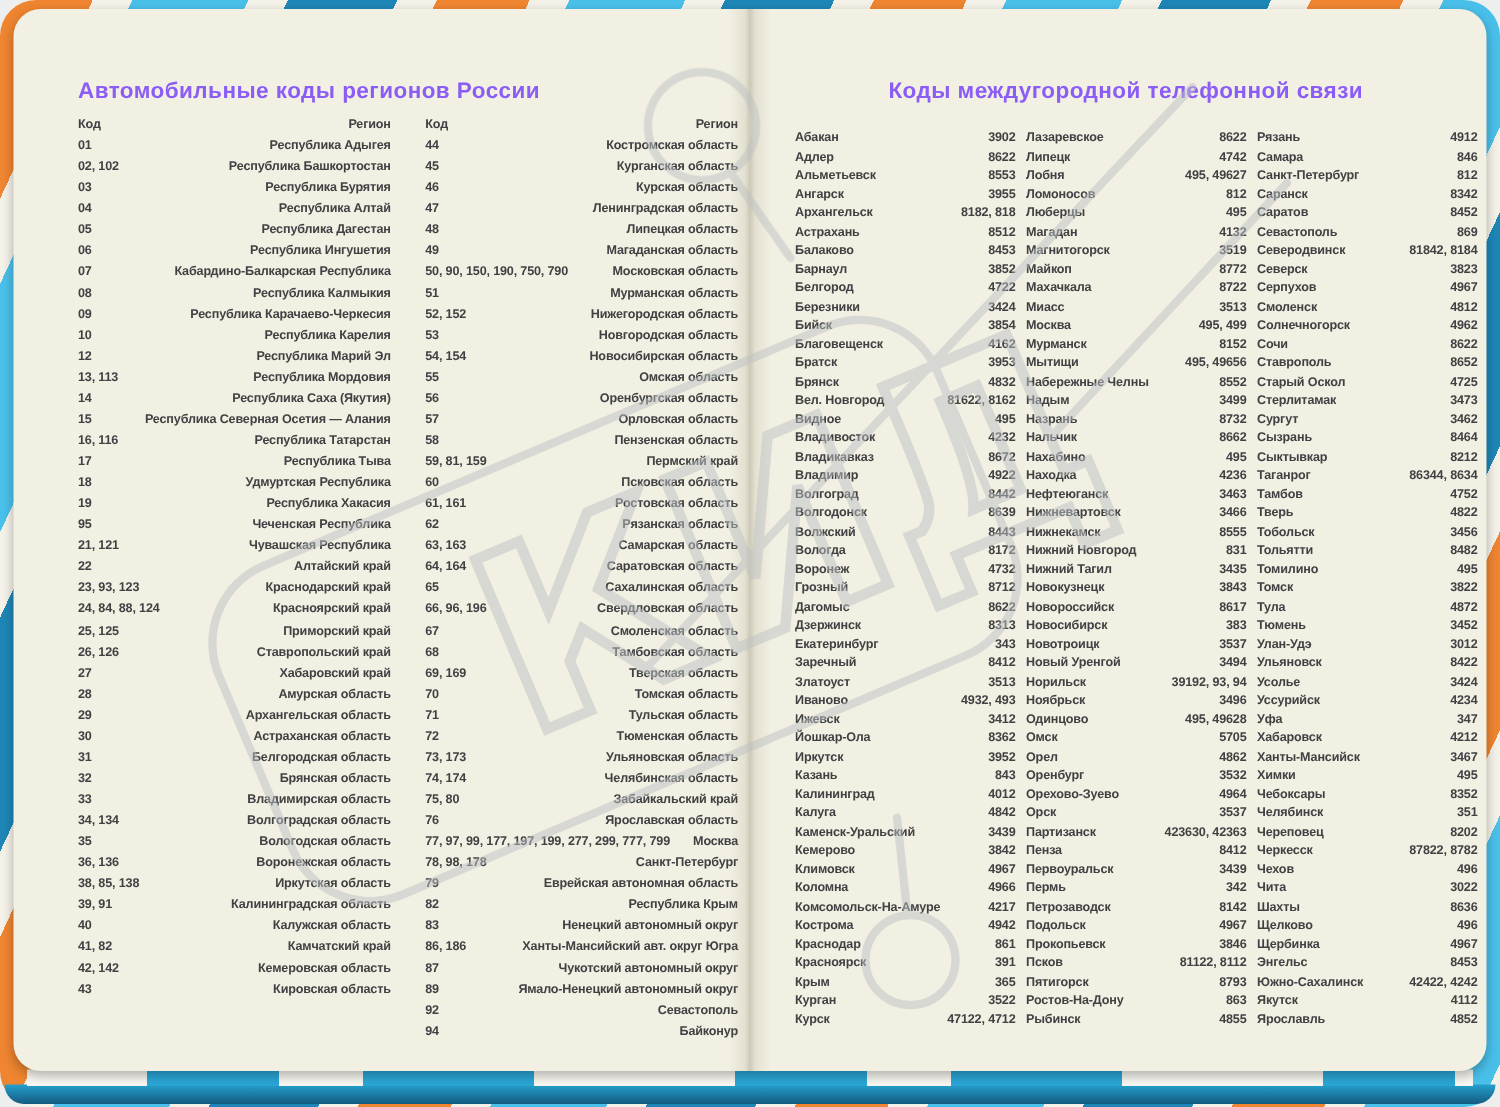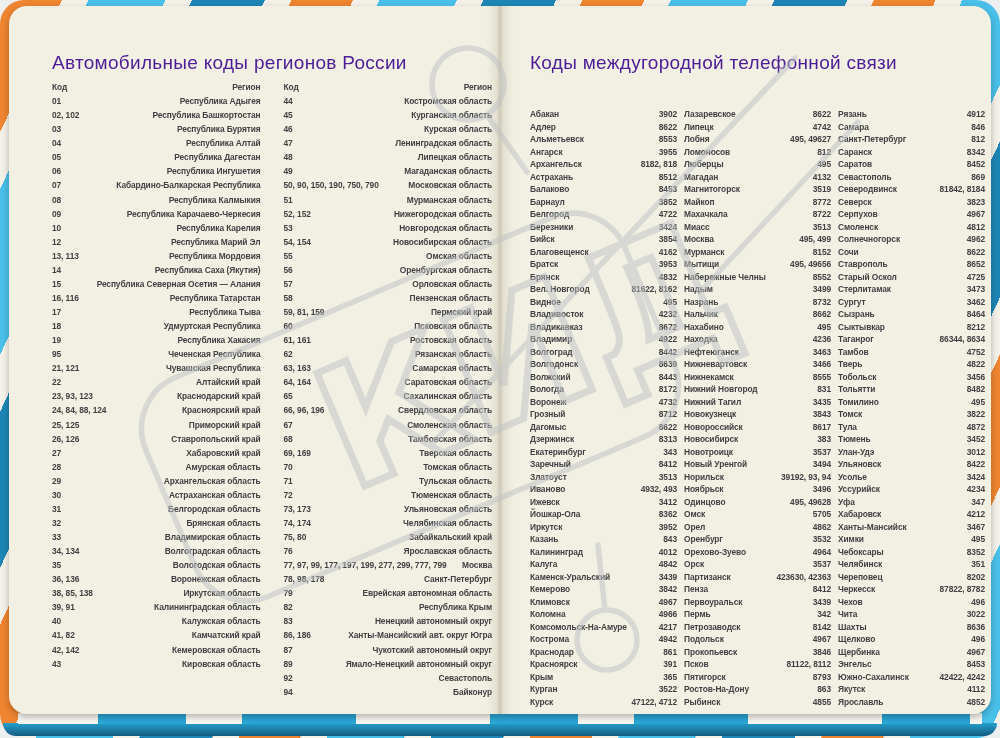--- a/index.html
+++ b/index.html
@@ -16,23 +16,23 @@
       #f8f7f1 0 80px,#2aa6d6 80px 168px,#f8f7f1 168px 224px,#2aa6d6 224px 338px,#f8f7f1 338px 392px);}
   .pages{position:absolute;left:9px;right:9px;top:6px;bottom:24px;background:#f2f0e3;
     border-radius:18px;box-shadow:0 3px 7px rgba(0,0,0,.28);display:flex}
   .pages::after{content:"";position:absolute;left:calc(50% - 14px);width:28px;top:0;bottom:0;
     pointer-events:none;
     background:linear-gradient(90deg,rgba(100,88,50,0) 0%,rgba(100,88,50,.10) 38%,
       rgba(70,60,30,.22) 50%,rgba(100,88,50,.10) 62%,rgba(100,88,50,0) 100%);}
   .page{width:50%;box-sizing:border-box;position:relative}
   .page-l{padding:46px 8px 0 43px}
   .page-r{padding:46px 6px 0 30px}
-  h1{font-size:19px;margin:0;color:#4c1d95;letter-spacing:.3px;font-weight:400}
+  h1{font-size:15px;margin:0;color:#8b5cf6;letter-spacing:.3px;font-weight:700}
   .page-l h1{margin-bottom:6px}
-  .page-r h1{text-align:left;margin:0 14px 34px 0}
+  .page-r h1{text-align:center;margin:0 14px 16px 0}
   .pair-wrap{display:flex;gap:23px}
   .pair{flex:1;min-width:0}
   .tri-wrap{display:flex;gap:7px}
   .pcol{flex:1;min-width:0}
   .row{display:flex;justify-content:space-between;align-items:baseline;
     line-height:14.07px;font-size:8.4px;font-weight:700;color:#414144;
     white-space:nowrap;letter-spacing:-.1px}
   .row .v{text-align:right;margin-left:6px}
   .pcol .row{line-height:12.5px}
   .wm{position:absolute;inset:0;pointer-events:none;z-index:5}

